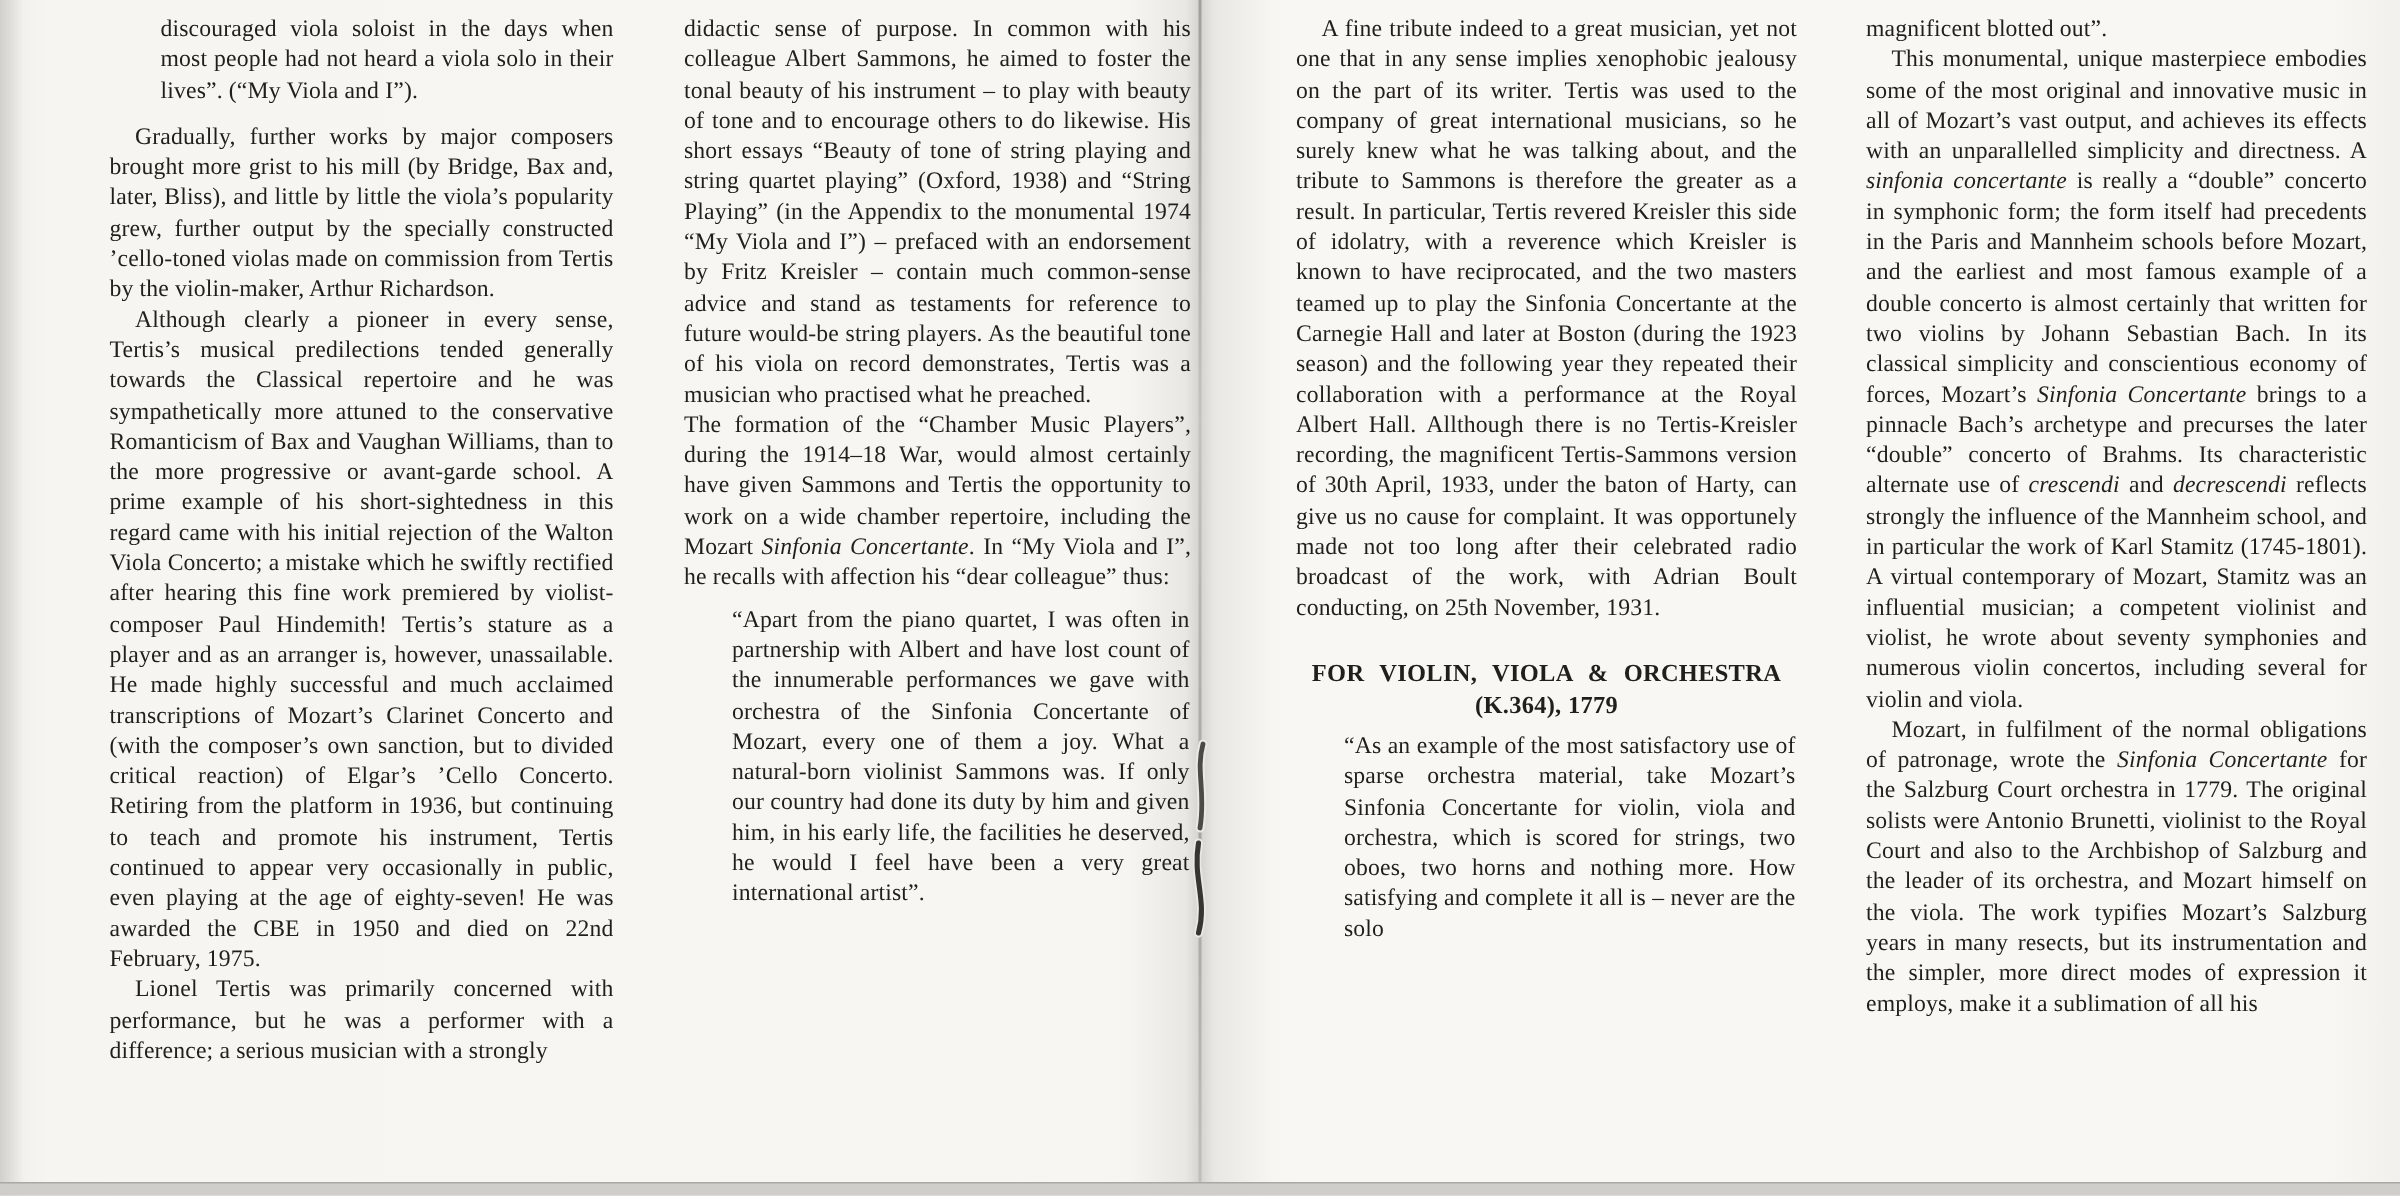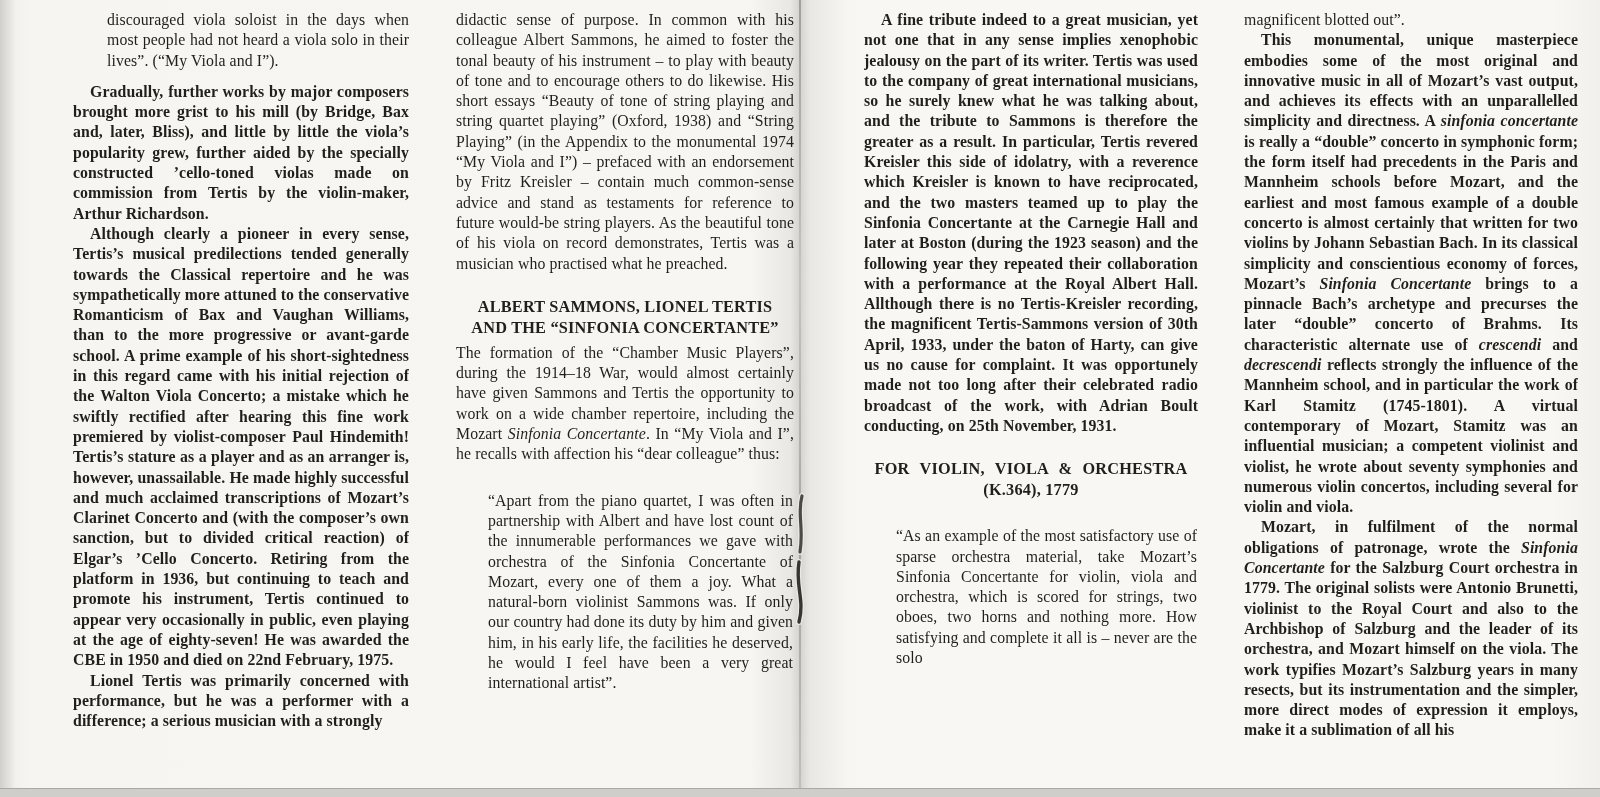--- a/index.html
+++ b/index.html
@@ -12,23 +12,23 @@
   .column {
     position:absolute; top:10px; height:784px; overflow:hidden;
     font-size:15.8px; line-height:20.3px; text-align:justify;
     letter-spacing:0.1px;
   }
   #col0 { left:73px;  width:336px; }
   #col1 { left:456px; width:338px; }
   #col2 { left:864px; width:334px; }
   #col3 { left:1244px; width:334px; }
   p { margin:0; }
-  .para.indent { text-indent:17px;font-weight:bold; }
+  .para.indent { text-indent:17px; }
   .bquote-tail { padding-left:34px; margin-bottom:11px; }
-  .bquote { padding-left:32px; padding-right:1px; margin-top:26px; margin-bottom:8px; }
+  .bquote { padding-left:32px; padding-right:1px; margin-top:8px; margin-bottom:8px; }
   .heading { margin:22px 0 5px 0; text-align:center; font-weight:bold; font-size:16.3px; line-height:21px; letter-spacing:0.2px; }
   .heading .spreadline { word-spacing:6px; }
   .it { font-style:italic; }
   
   .gutter-shadow { position:absolute; left:752px; top:0; width:96px; height:797px; pointer-events:none;
     background:linear-gradient(90deg, rgba(100,97,90,0) 0%, rgba(100,97,90,0.08) 40%, rgba(70,67,60,0.18) 50%, rgba(100,97,90,0.08) 60%, rgba(100,97,90,0) 100%); }
   .crease-line { position:absolute; left:799px; top:0; width:2px; height:797px; pointer-events:none;
     background:linear-gradient(180deg, rgba(120,117,110,0.55) 0%, rgba(150,147,140,0.25) 35%, rgba(120,117,110,0.5) 70%, rgba(150,147,140,0.3) 100%); }
   .edge-left { position:absolute; left:0; top:0; width:16px; height:797px; pointer-events:none;
     background:linear-gradient(90deg, rgba(140,138,132,0.30), rgba(140,138,132,0)); }
@@ -38,30 +38,26 @@
 </head>
 <body>
 
 <div class="spread">
   <div class="edge-left"></div>
   <div class="gutter-shadow"></div>
   <div class="crease-line"></div>
 
   <div class="column" id="col0">
       <p class="bquote-tail">discouraged viola soloist in the days when most people had not heard a viola solo in their lives”. (“My Viola and I”).</p>
-      <p class="para indent">Gradually, further works by major composers brought more grist to his mill (by Bridge, Bax and, later, Bliss), and little by little the viola’s popularity grew, further aided by the specially constructed ’cello-toned violas made on commission from Tertis by the violin-maker, Arthur Richardson.</p>
+      <p class="para indent">Gradually, further works by major composers brought more grist to his mill (by Bridge, Bax and, later, Bliss), and little by little the viola’s popularity grew, further output by the specially constructed ’cello-toned violas made on commission from Tertis by the violin-maker, Arthur Richardson.</p>
       <p class="para indent">Although clearly a pioneer in every sense, Tertis’s musical predilections tended generally towards the Classical repertoire and he was sympathetically more attuned to the conservative Romanticism of Bax and Vaughan Williams, than to the more progressive or avant-garde school. A prime example of his short-sightedness in this regard came with his initial rejection of the Walton Viola Concerto; a mistake which he swiftly rectified after hearing this fine work premiered by violist-composer Paul Hindemith! Tertis’s stature as a player and as an arranger is, however, unassailable. He made highly successful and much acclaimed transcriptions of Mozart’s Clarinet Concerto and (with the composer’s own sanction, but to divided critical reaction) of Elgar’s ’Cello Concerto. Retiring from the platform in 1936, but continuing to teach and promote his instrument, Tertis continued to appear very occasionally in public, even playing at the age of eighty-seven! He was awarded the CBE in 1950 and died on 22nd February, 1975.</p>
       <p class="para indent">Lionel Tertis was primarily concerned with performance, but he was a performer with a difference; a serious musician with a strongly</p>
     </div>
   <div class="column" id="col1">
       <p class="para">didactic sense of purpose. In common with his colleague Albert Sammons, he aimed to foster the tonal beauty of his instrument – to play with beauty of tone and to encourage others to do likewise. His short essays “Beauty of tone of string playing and string quartet playing” (Oxford, 1938) and “String Playing” (in the Appendix to the monumental 1974 “My Viola and I”) – prefaced with an endorsement by Fritz Kreisler – contain much common-sense advice and stand as testaments for reference to future would-be string players. As the beautiful tone of his viola on record demonstrates, Tertis was a musician who practised what he preached.</p>
-      <h3 class="heading">
-        <div>ALBERT SAMMONS, LIONEL TERTIS</div>
-        <div>AND THE “SINFONIA CONCERTANTE”</div>
-      </h3>
       <p class="para"><span>The formation of the “Chamber Music Players”, during the 1914–18 War, would almost certainly have given Sammons and Tertis the opportunity to work on a wide chamber repertoire, including the Mozart </span><span class="it">Sinfonia Concertante</span><span>. In “My Viola and I”, he recalls with affection his “dear colleague” thus:</span></p>
       <p class="bquote">“Apart from the piano quartet, I was often in partnership with Albert and have lost count of the innumerable performances we gave with orchestra of the Sinfonia Concertante of Mozart, every one of them a joy. What a natural-born violinist Sammons was. If only our country had done its duty by him and given him, in his early life, the facilities he deserved, he would I feel have been a very great international artist”.</p>
     </div>
   <div class="column" id="col2">
       <p class="para indent">A fine tribute indeed to a great musician, yet not one that in any sense implies xenophobic jealousy on the part of its writer. Tertis was used to the company of great international musicians, so he surely knew what he was talking about, and the tribute to Sammons is therefore the greater as a result. In particular, Tertis revered Kreisler this side of idolatry, with a reverence which Kreisler is known to have reciprocated, and the two masters teamed up to play the Sinfonia Concertante at the Carnegie Hall and later at Boston (during the 1923 season) and the following year they repeated their collaboration with a performance at the Royal Albert Hall. Allthough there is no Tertis-Kreisler recording, the magnificent Tertis-Sammons version of 30th April, 1933, under the baton of Harty, can give us no cause for complaint. It was opportunely made not too long after their celebrated radio broadcast of the work, with Adrian Boult conducting, on 25th November, 1931.</p>
       <h3 class="heading">
         <div class="spreadline">FOR VIOLIN, VIOLA &amp; ORCHESTRA</div>
         <div>(K.364), 1779</div>
       </h3>
       <p class="bquote">“As an example of the most satisfactory use of sparse orchestra material, take Mozart’s Sinfonia Concertante for violin, viola and orchestra, which is scored for strings, two oboes, two horns and nothing more. How satisfying and complete it all is – never are the solo</p>

